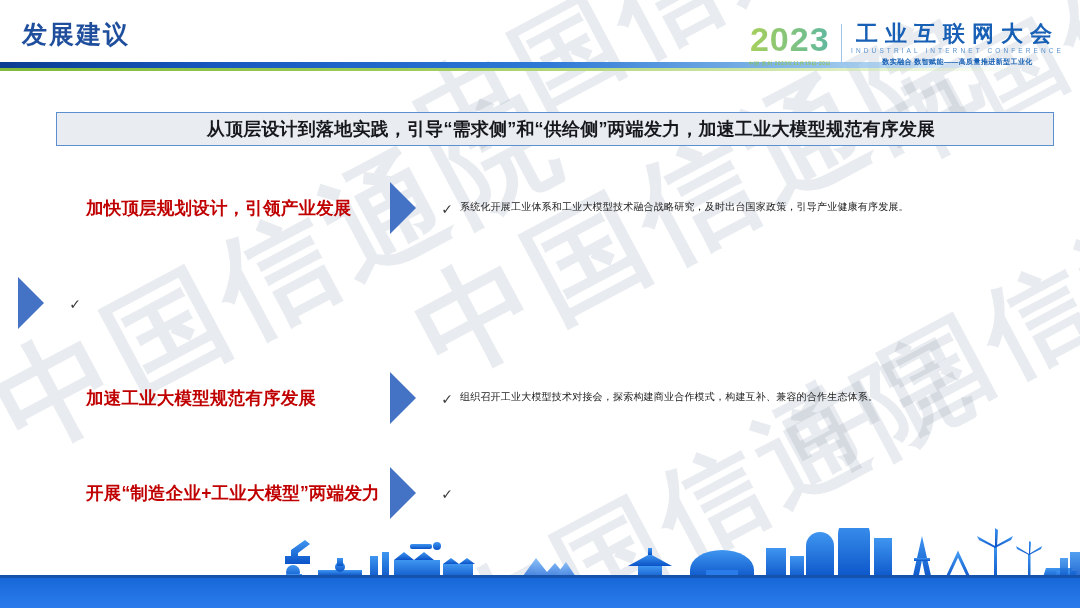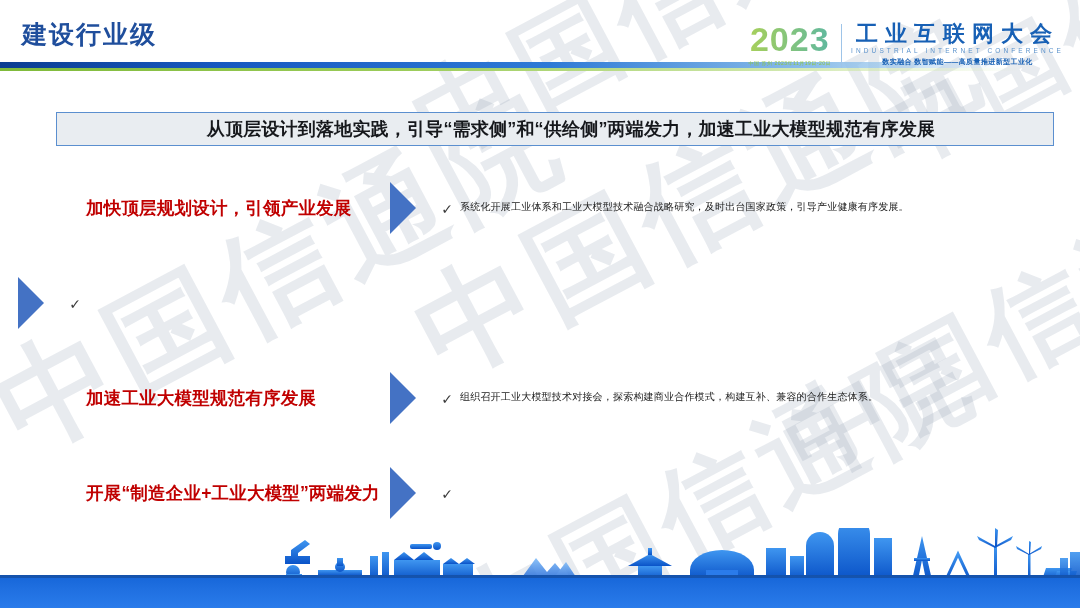--- a/index.html
+++ b/index.html
@@ -262,21 +262,21 @@
 
   <div class="watermark">
     <div class="wm-text wm1">中国信通院</div>
     <div class="wm-text wm2">中国信通院</div>
     <div class="wm-text wm3">中国信通院</div>
     <div class="wm-text wm4">中国信通院</div>
     <div class="wm-text wm5">中国信通院</div>
     <div class="wm-text wm6">中国信通院</div>
   </div>
 
-  <div class="slide-title">建设行业级</div>
+  <div class="slide-title">发展建议</div>
 
   <div class="divider">
     <div class="blue"></div>
     <div class="green"></div>
   </div>
 
   <div class="logo">
     <div class="logo-left">
       <div class="logo-year">2023</div>
       <div class="logo-meta">中国·苏州  2023年11月19日-20日</div>

